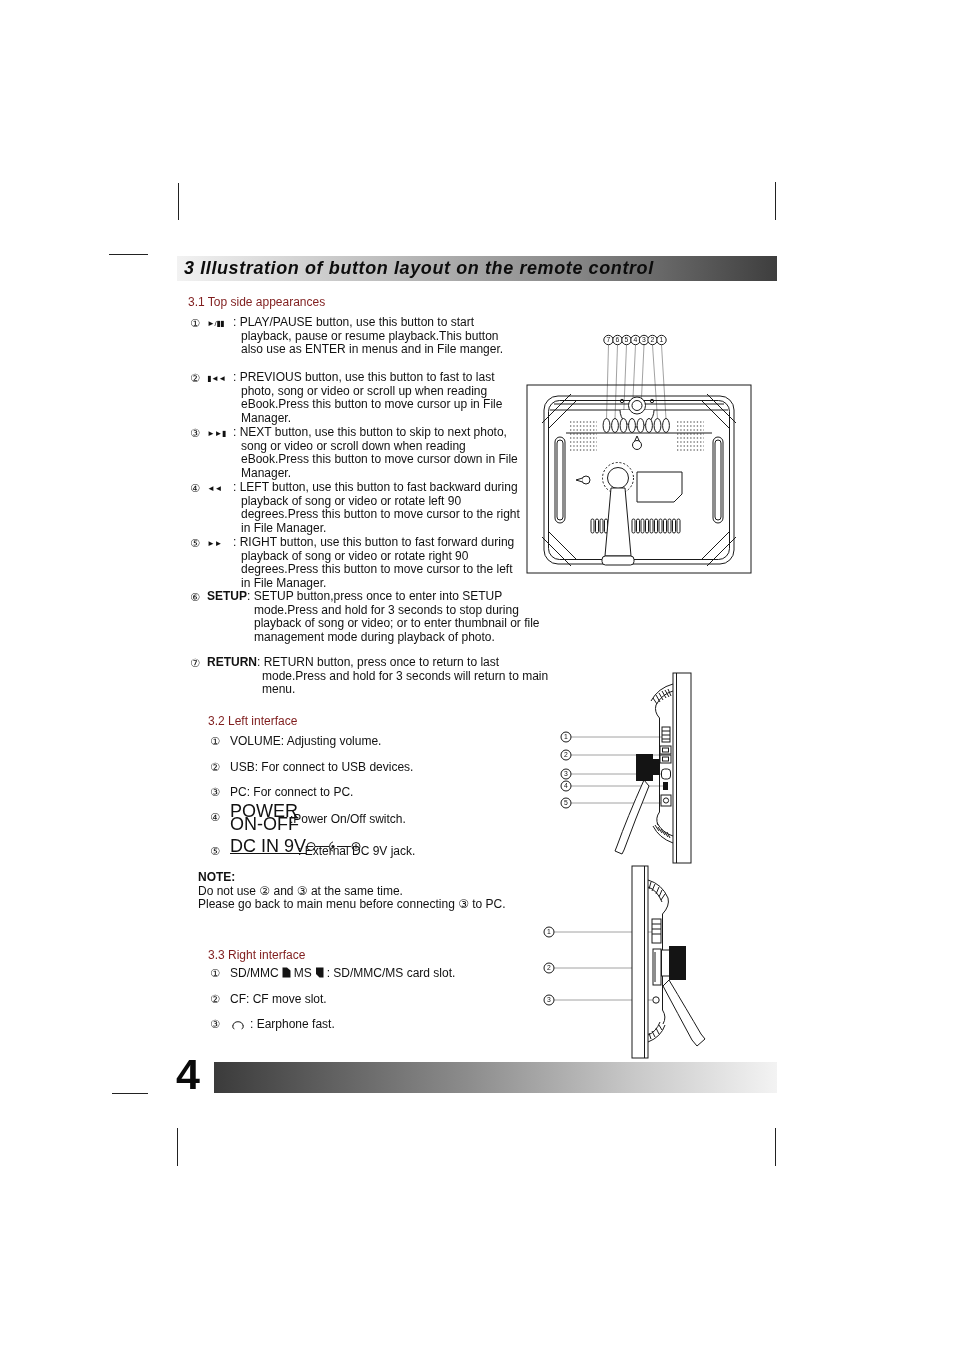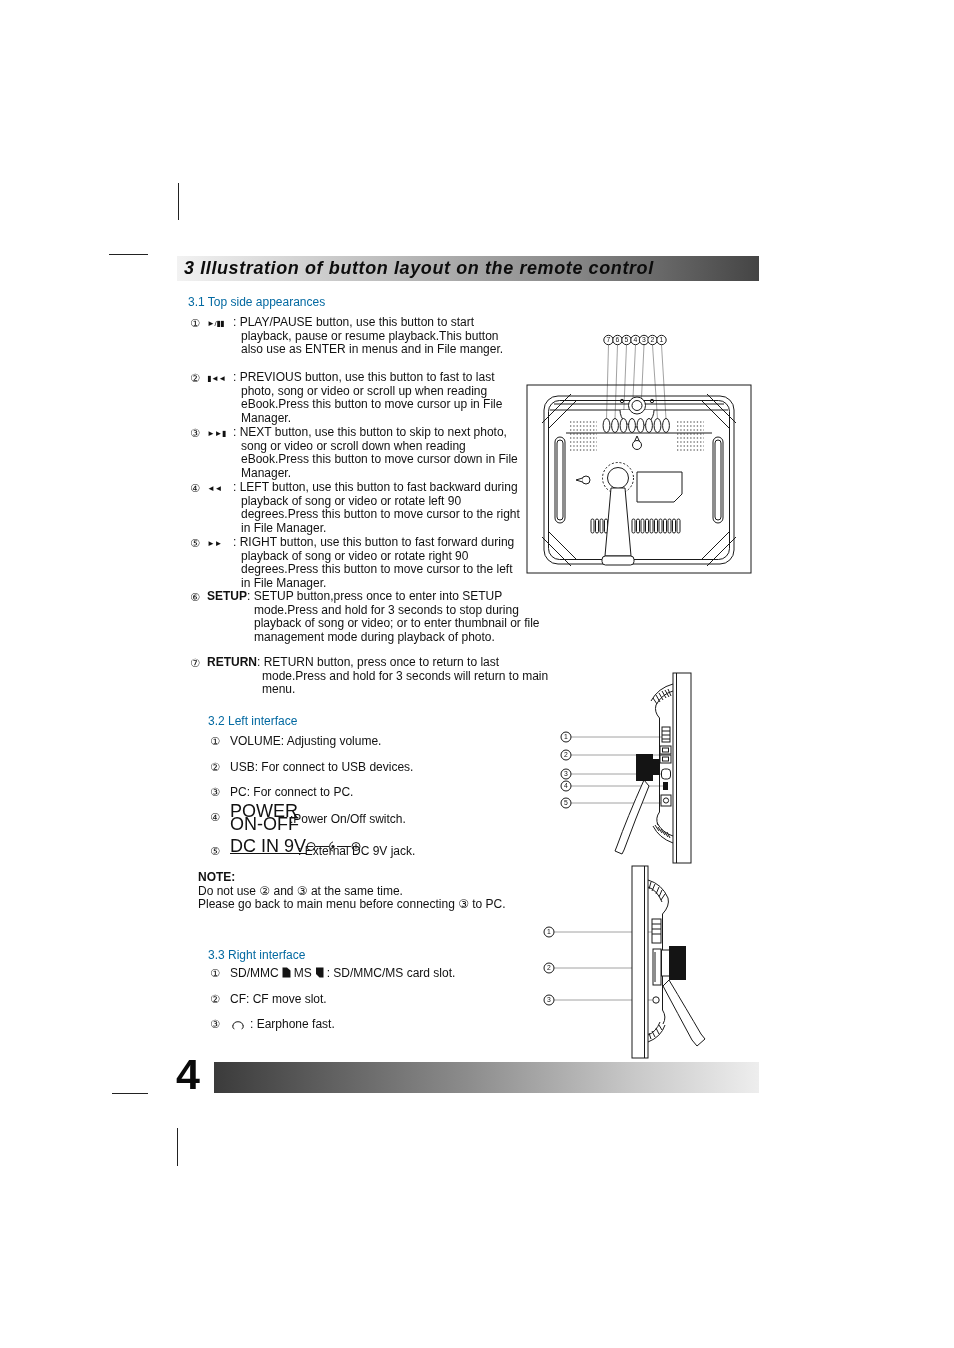--- a/index.html
+++ b/index.html
@@ -1,24 +1,24 @@
 <!DOCTYPE html>
 <html><head>
 <meta charset="utf-8">
 <style>
   html,body{margin:0;padding:0;background:#fff;}
   #page{position:relative;width:759px;height:1348px;background:#fff;overflow:hidden;
-        font-family:"Liberation Sans","DejaVu Sans",sans-serif;color:#111;}
+        font-family:"Liberation Sans","DejaVu Sans",sans-serif;color:#111;padding-left:40px;}
   .mark{position:absolute;background:#222;}
   
   #titlebar{position:absolute;left:177px;top:256px;width:600px;height:25px;
     background:linear-gradient(to right,#f2f2f2 0%,#bdbdbd 35%,#8a8a8a 65%,#3e3e3e 100%);}
   #titlebar .t{font-size:18px;font-weight:bold;font-style:italic;line-height:25px;
     padding-left:7px;letter-spacing:.6px;color:#0c0c0c;white-space:nowrap;}
-  .heading{position:absolute;font-size:12px;color:#0369a1;white-space:nowrap;}
+  .heading{position:absolute;font-size:12px;color:#7f1d1d;white-space:nowrap;}
   
   .item{position:absolute;left:190px;display:flex;align-items:flex-start;}
   .num{width:17px;flex:none;font-size:11px;line-height:13px;padding-top:.5px;}
   .micon{width:26px;flex:none;font-size:8px;letter-spacing:-.5px;line-height:12px;padding-top:1.5px;white-space:nowrap;}
   .itext{width:280px;font-size:12px;line-height:13.5px;padding-left:8px;text-indent:-8px;}
   .itext2{width:300px;font-size:12px;line-height:13.5px;}
   .hang47{padding-left:47px;text-indent:-47px;}
   .hang55{padding-left:55px;text-indent:-55px;}
   .itext2 b{font-weight:bold;}
   

